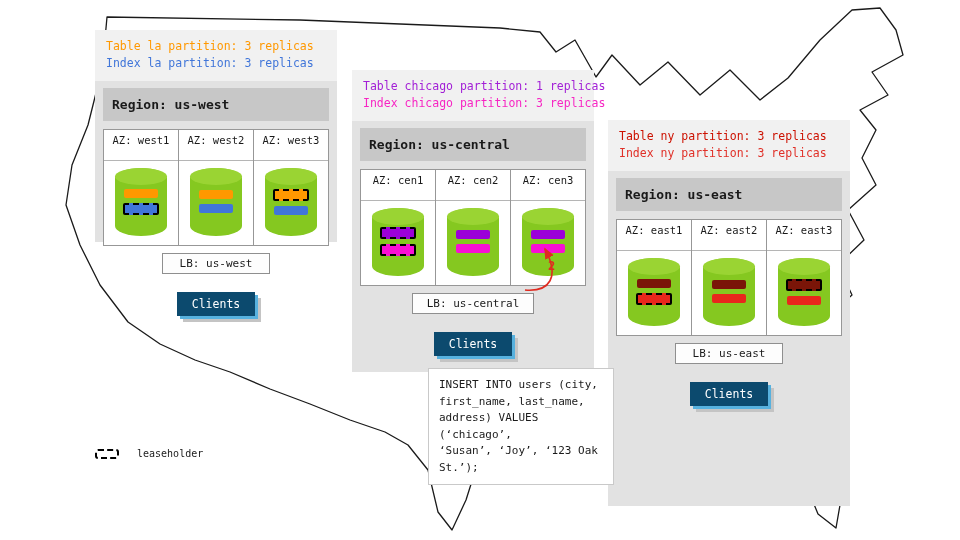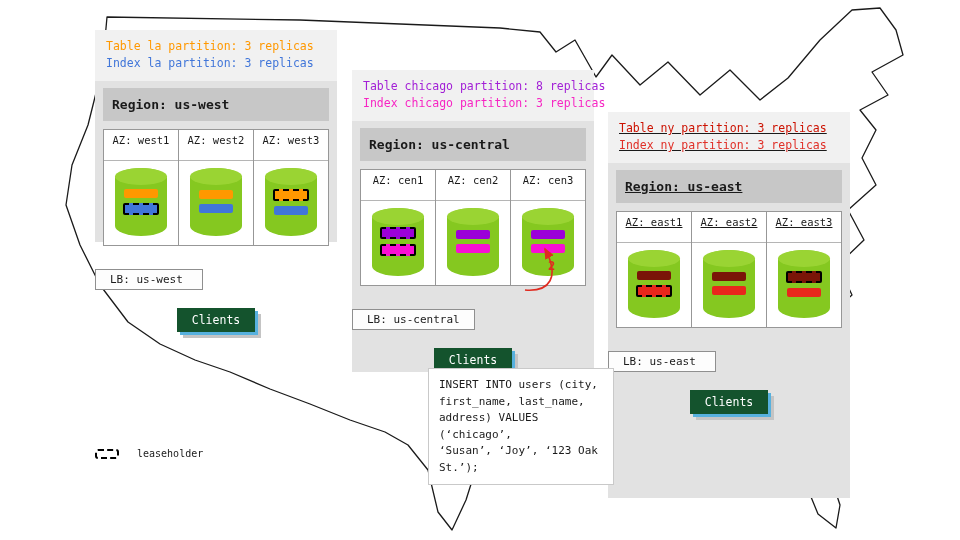--- a/index.html
+++ b/index.html
@@ -32,28 +32,28 @@
   .cylinder::before {
     content:""; position:absolute; top:0; left:0; width:100%; height:17px;
     border-radius:50%; background:#9ad433;
   }
   .bars {
     position:absolute; inset:0; display:flex; flex-direction:column;
     align-items:center; justify-content:center; gap:5px; z-index:1;
   }
   .bar { width:34px; height:9px; border-radius:2px; }
   .bar.leaseholder { border:2px dashed #000; height:12px; width:36px; }
-  .lb-wrap { margin-top:22px; }
+  .lb-wrap { text-align:center; margin-top:6px; }
   .lb {
     display:inline-block; background:#fdfdfd; border:1px solid #8f8f8f;
     font-size:11px; padding:3px 14px; min-width:108px;
   }
   .clients-wrap { text-align:center; margin-top:18px; }
   .clients {
-    display:inline-block; background:#14532d; color:#ffffff;
+    display:inline-block; background:#0c4a6e; color:#ffffff;
     font-size:11.5px; padding:5px 15px;
     box-shadow: 3px 3px 0 #57b1de, 6px 6px 0 #c4c4c4;
   }
   .sql-note {
     position:absolute; left:428px; top:368px; width:186px; z-index:3;
     background:#ffffff; border:1px solid #c9c9c9;
     font-size:11px; line-height:1.5; padding:8px 10px;
     white-space:pre-wrap;
   }
   .legend {
@@ -107,21 +107,21 @@
         </div>
       </div>
     </div>
   </div>
   <div class="lb-wrap"><div class="lb">LB: us-west</div></div>
   <div class="clients-wrap"><div class="clients">Clients</div></div>
 </section>
 
 <section class="panel" style="left:352px; top:70px; height:302px;">
   <div class="annot">
-    <div style="color: rgb(162, 31, 214);">Table chicago partition: 8 replicas</div>
+    <div style="color: rgb(162, 31, 214);">Table chicago partition: 1 replicas</div>
     <div style="color: rgb(247, 37, 195);">Index chicago partition: 3 replicas</div>
   </div>
   <div class="region-title">Region: us-central</div>
   <div class="az-row">
     <div class="az">
       <div class="az-label">AZ: cen1</div>
       <div class="cylinder">
         <div class="bars">
           <div class="bar leaseholder" style="background: rgb(155, 0, 216);"></div>
           <div class="bar leaseholder" style="background: rgb(248, 15, 212);"></div>
@@ -144,21 +144,21 @@
           <div class="bar" style="background: rgb(155, 0, 216);"></div>
           <div class="bar" style="background: rgb(248, 15, 212);"></div>
         </div>
       </div>
     </div>
   </div>
   <div class="lb-wrap"><div class="lb">LB: us-central</div></div>
   <div class="clients-wrap"><div class="clients">Clients</div></div>
 </section>
 
-<section class="panel" style="left:608px; top:112px; height:386px;text-decoration:underline;">
+<section class="panel" style="left:608px; top:120px; height:386px;">
   <div class="annot">
     <div style="color: rgb(204, 17, 0);">Table ny partition: 3 replicas</div>
     <div style="color: rgb(224, 48, 40);">Index ny partition: 3 replicas</div>
   </div>
   <div class="region-title">Region: us-east</div>
   <div class="az-row">
     <div class="az">
       <div class="az-label">AZ: east1</div>
       <div class="cylinder">
         <div class="bars">

